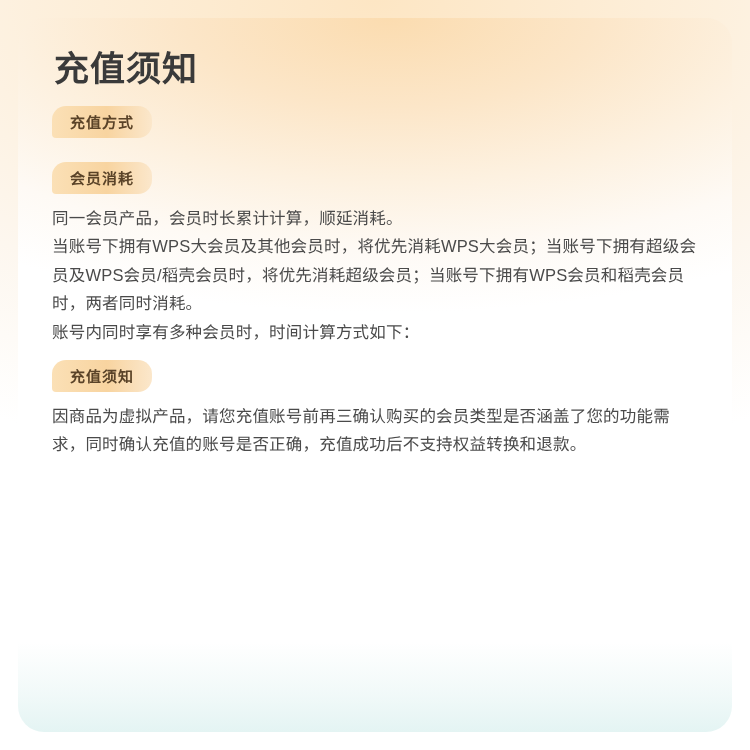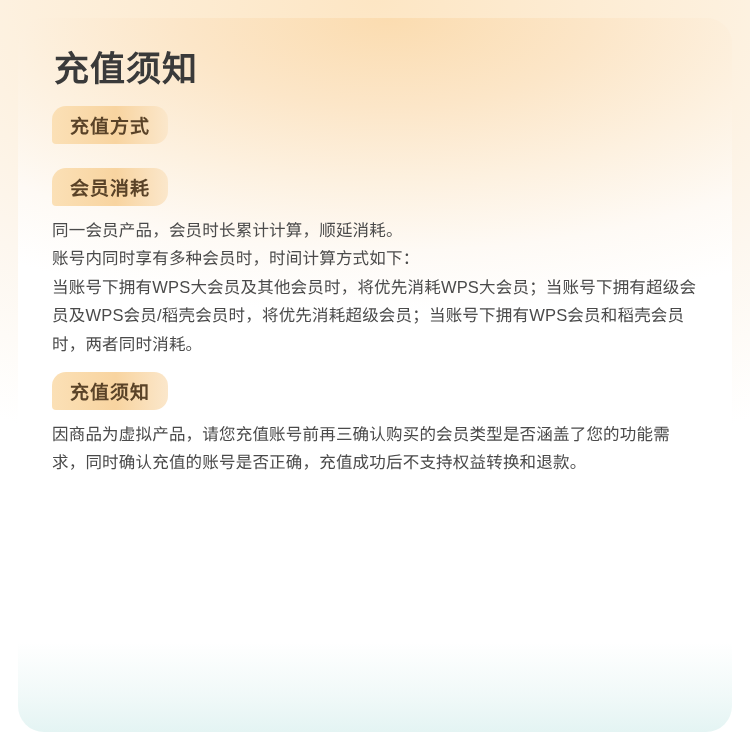--- a/index.html
+++ b/index.html
@@ -59,21 +59,21 @@
     position: relative;
     z-index: 2;
     margin-bottom: 14px;
   }
   .tag {
     display: inline-block;
     padding: 5px 18px 6px 18px;
     border-radius: 14px 14px 14px 4px;
     background: linear-gradient(90deg, #fbe0b6 0%, #f8d4a0 55%, #fbe7cb 100%);
     color: #5a4328;
-    font-size: 19px;
+    font-size: 15px;
     font-weight: bold;
     letter-spacing: 1px;
     margin-bottom: 10px;
   }
   .para {
     margin: 0;
     color: #4a4a4a;
     font-size: 16.5px;
     line-height: 1.72;
     letter-spacing: 0.2px;
@@ -93,22 +93,22 @@
     <div class="section">
       <div class="tag">充值方式</div>
     </div>
 
     <div class="section">
     </div>
 
     <div class="section">
       <div class="tag">会员消耗</div>
       <p class="para">同一会员产品，会员时长累计计算，顺延消耗。</p>
+      <p class="para">当账号下拥有WPS大会员及其他会员时，将优先消耗WPS大会员；当账号下拥有超级会员及WPS会员/稻壳会员时，将优先消耗超级会员；当账号下拥有WPS会员和稻壳会员时，两者同时消耗。</p>
       <p class="para">账号内同时享有多种会员时，时间计算方式如下：</p>
-      <p class="para">当账号下拥有WPS大会员及其他会员时，将优先消耗WPS大会员；当账号下拥有超级会员及WPS会员/稻壳会员时，将优先消耗超级会员；当账号下拥有WPS会员和稻壳会员时，两者同时消耗。</p>
     </div>
 
     <div class="section">
       <div class="tag">充值须知</div>
       <p class="para">因商品为虚拟产品，请您充值账号前再三确认购买的会员类型是否涵盖了您的功能需求，同时确认充值的账号是否正确，充值成功后不支持权益转换和退款。</p>
     </div>
 
   </div>
 </div>
 

